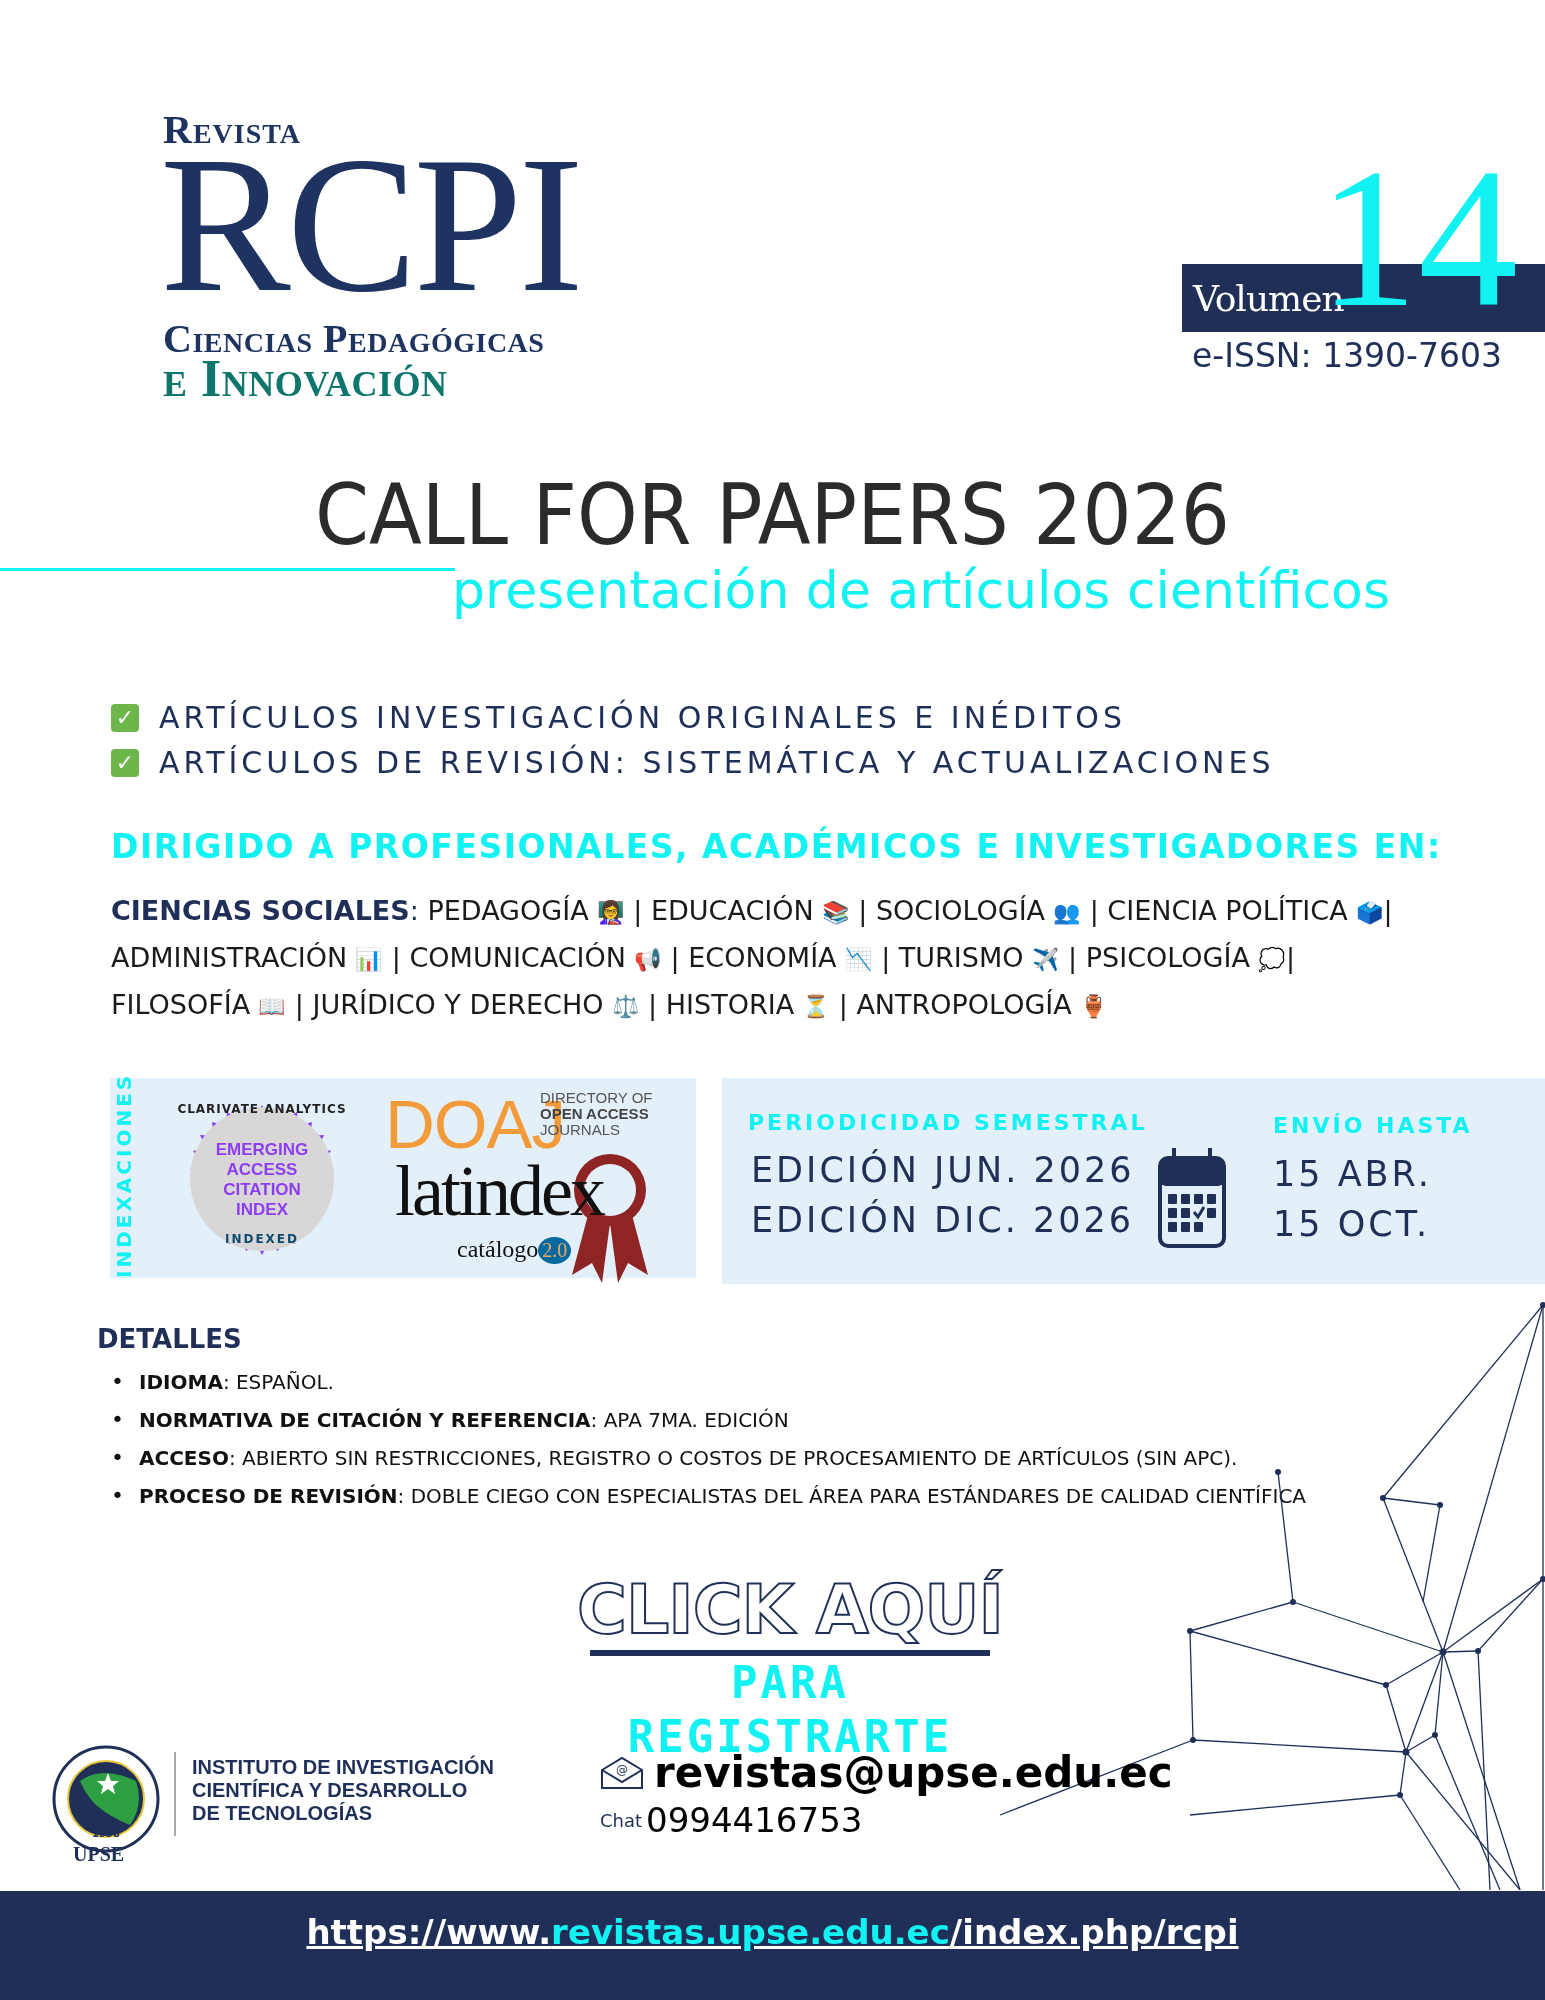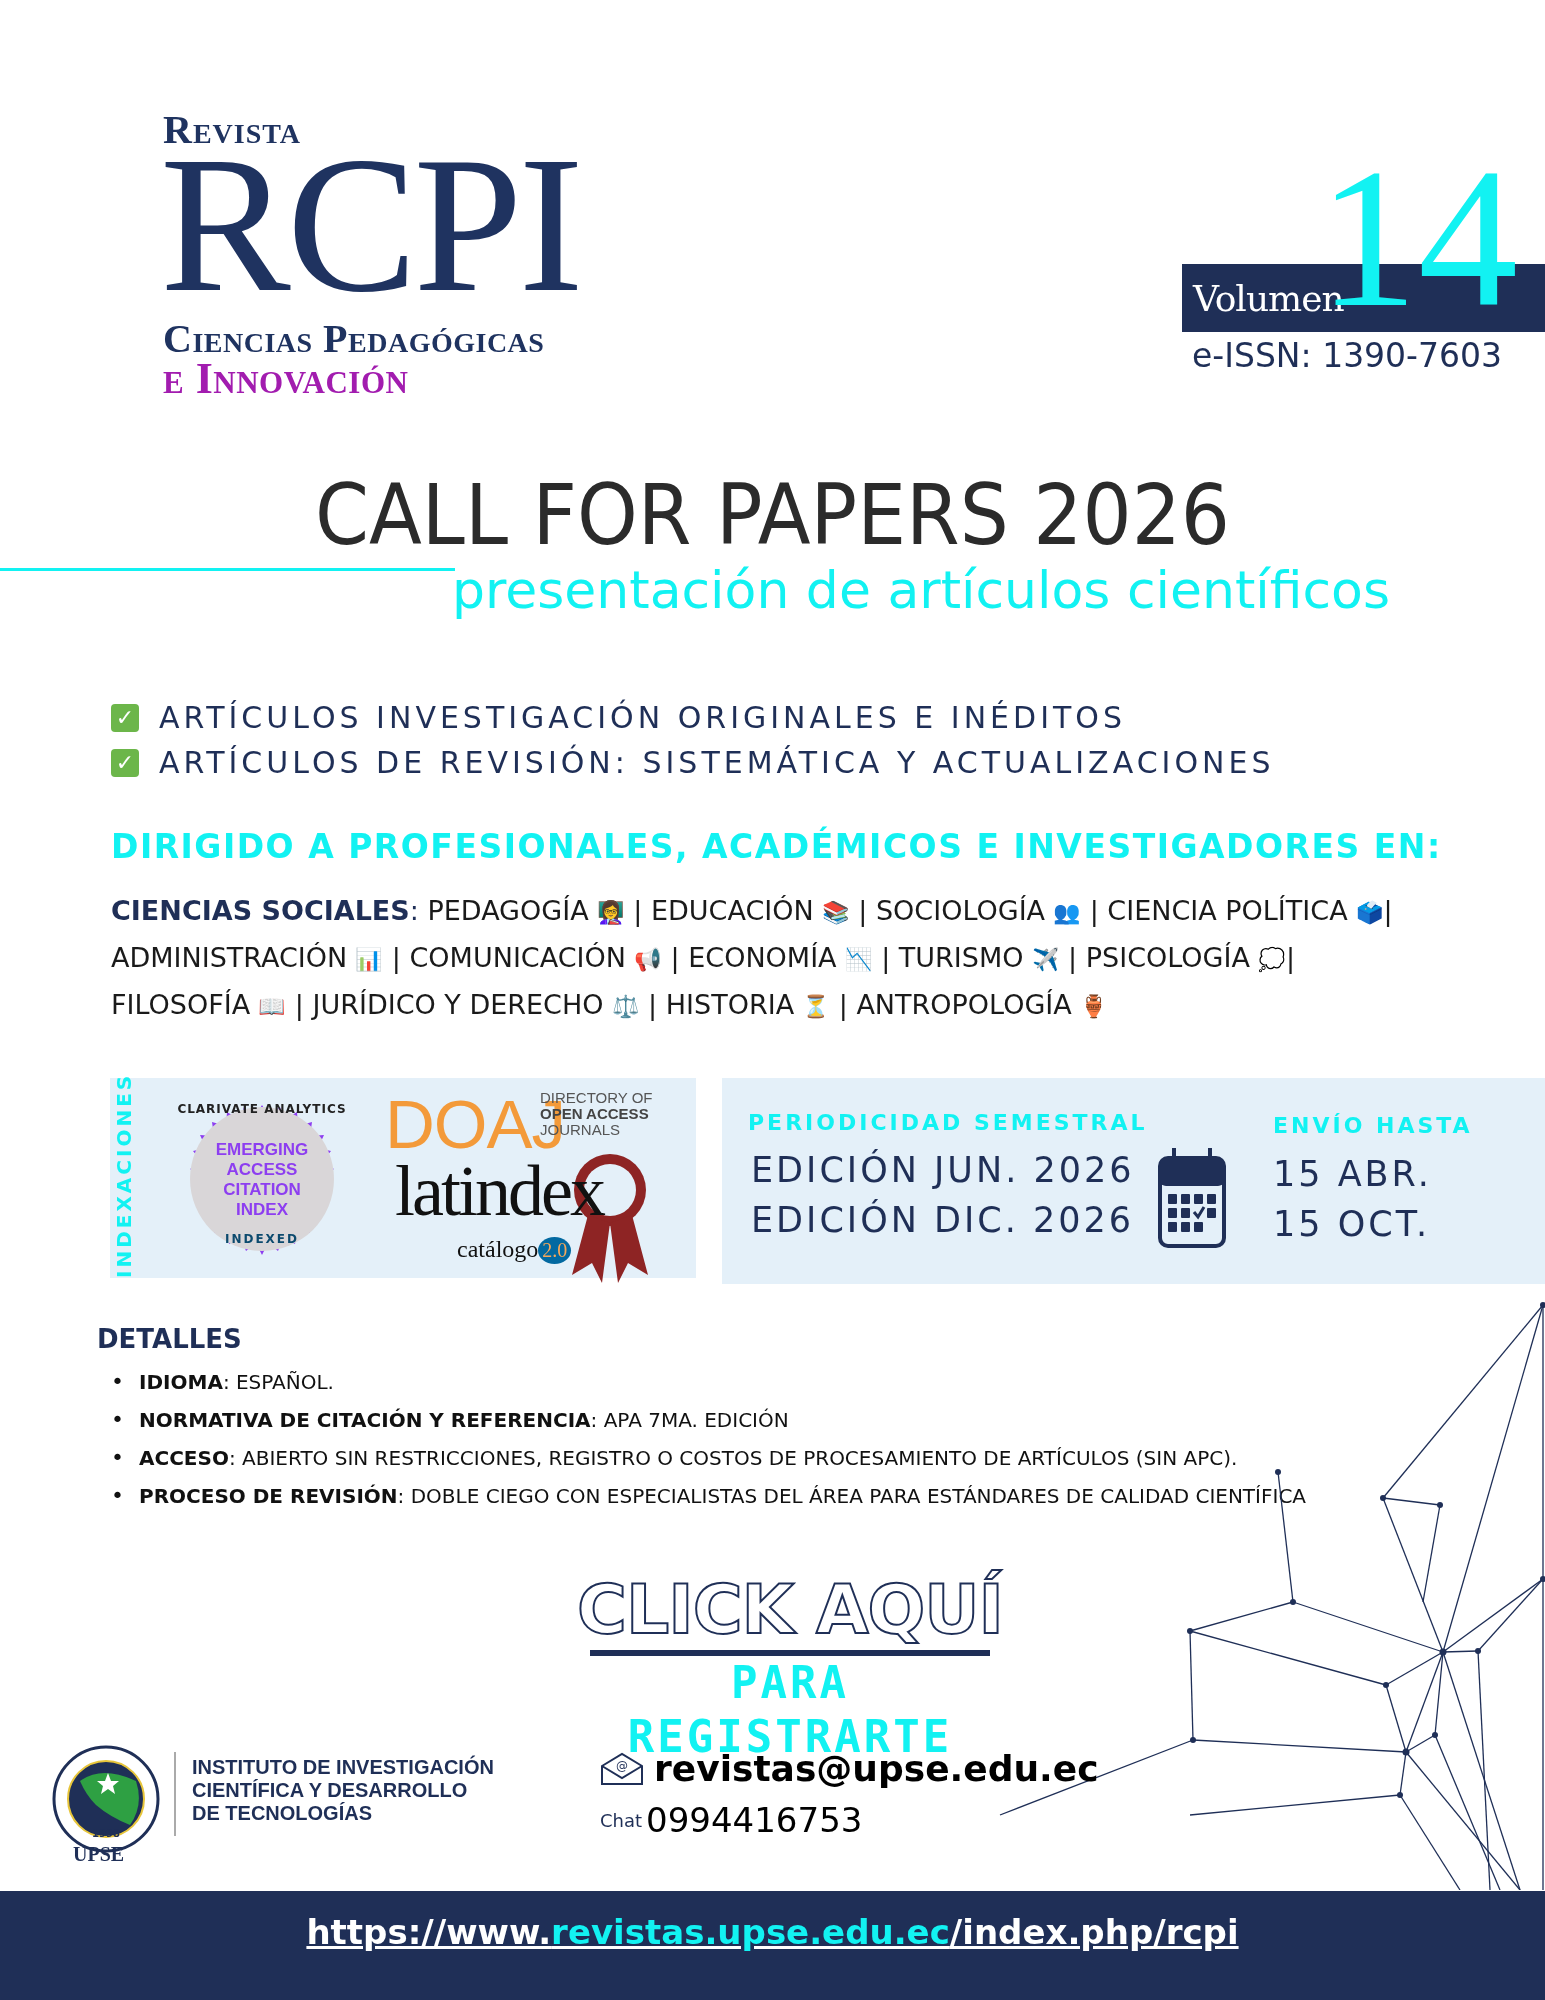--- a/index.html
+++ b/index.html
@@ -4,21 +4,21 @@
 <style>
   html, body { margin:0; padding:0; }
   body { width:1545px; height:2000px; position:relative; background:#ffffff; overflow:hidden;
          font-family:"DejaVu Sans", sans-serif; color:#1f2f57; }
   .abs { position:absolute; }
 
   
   .logo-revista { left:163px; top:106px; font-family:"Liberation Serif", serif; font-size:40px; font-weight:bold; color:#1f3360; letter-spacing:1px; font-variant:small-caps; }
   .logo-rcpi { left:160px; top:126px; font-family:"Liberation Serif", serif; font-size:196px; line-height:196px; color:#1f3360; letter-spacing:-4px; }
   .logo-sub1 { left:163px; top:318px; font-family:"Liberation Serif", serif; font-size:40px; font-weight:bold; color:#1f3360; font-variant:small-caps; letter-spacing:0.5px; line-height:42px; }
-  .logo-sub2 { left:163px; top:358px; font-family:"Liberation Serif", serif; font-size:44px; font-weight:bold; color:#a21caf; font-variant:small-caps; letter-spacing:0.5px; line-height:42px; }
+  .logo-sub2 { left:163px; top:358px; font-family:"Liberation Serif", serif; font-size:52px; font-weight:bold; color:#0f766e; font-variant:small-caps; letter-spacing:0.5px; line-height:42px; }
 
   
   .vol-band { left:1182px; top:264px; width:363px; height:68px; background:#1f2f57; }
   .vol-label { left:1193px; top:278px; font-family:"DejaVu Serif", serif; font-size:36px; color:#ffffff; font-weight:200; letter-spacing:-1px; }
   .vol-num { left:1318px; top:138px; font-family:"Liberation Serif", serif; font-size:200px; line-height:200px; color:#12f2f2;text-align:right; }
   .issn { left:1192px; top:336px; font-family:"DejaVu Sans", sans-serif; font-size:33px; color:#1f2f57; }
 
   
   .cfp-title { left:0; width:1545px; top:466px; text-align:center; font-family:"DejaVu Sans", sans-serif; font-size:84px; color:#2b2b2b; transform:scaleX(0.92); }
   .cfp-line { left:0; top:568px; width:455px; height:3px; background:#12f2f2; }
@@ -72,21 +72,21 @@
   .cta-click { font-family:"DejaVu Sans", sans-serif; font-weight:bold; font-size:68px; color:#ffffff; -webkit-text-stroke:2px #1f2f57; letter-spacing:-1px; line-height:76px; }
   .cta-bar { margin:2px auto 0; width:400px; height:6px; background:#1f2f57; }
   .cta-reg { font-family:"DejaVu Sans Mono", monospace; font-weight:bold; font-size:44px; color:#12f2f2; letter-spacing:3px; line-height:54px; }
 
   
   .upse-seal { left:52px; top:1745px; width:108px; height:108px; }
   .upse-text { left:73px; top:1843px; font-family:"Liberation Serif", serif; font-size:20px; font-weight:bold; color:#1f2f57; }
   .upse-div { left:174px; top:1752px; width:2px; height:84px; background:#aaa; }
   .inst { left:192px; top:1756px; font-family:"Liberation Sans", sans-serif; font-weight:bold; font-size:20px; line-height:23px; color:#1f2f57; }
   .mail-row { left:600px; top:1748px; display:flex; align-items:center; }
-  .mail-text { font-family:"DejaVu Sans", sans-serif; font-weight:bold; font-size:36px; color:#000; margin-left:10px; }
+  .mail-text { font-family:"DejaVu Sans", sans-serif; font-weight:bold; font-size:42px; color:#000; margin-left:10px; }
   .chat-row { left:600px; top:1800px; display:flex; align-items:center; }
   .chat-label { font-size:18px; color:#1f2f57; }
   .chat-text { font-family:"DejaVu Sans", sans-serif; font-size:34px; color:#000; margin-left:4px; }
 
   .net { left:980px; top:1290px; width:565px; height:600px; }
 
   .footer-bar { left:0; top:1891px; width:1545px; height:109px; background:#1f2f57; }
   .footer-url { left:0; width:1545px; top:1912px; text-align:center; font-family:"DejaVu Sans", sans-serif; font-weight:bold; font-size:34px; color:#fff; text-decoration:underline; }
   .footer-url .hl { color:#12f2f2; }
 </style>

